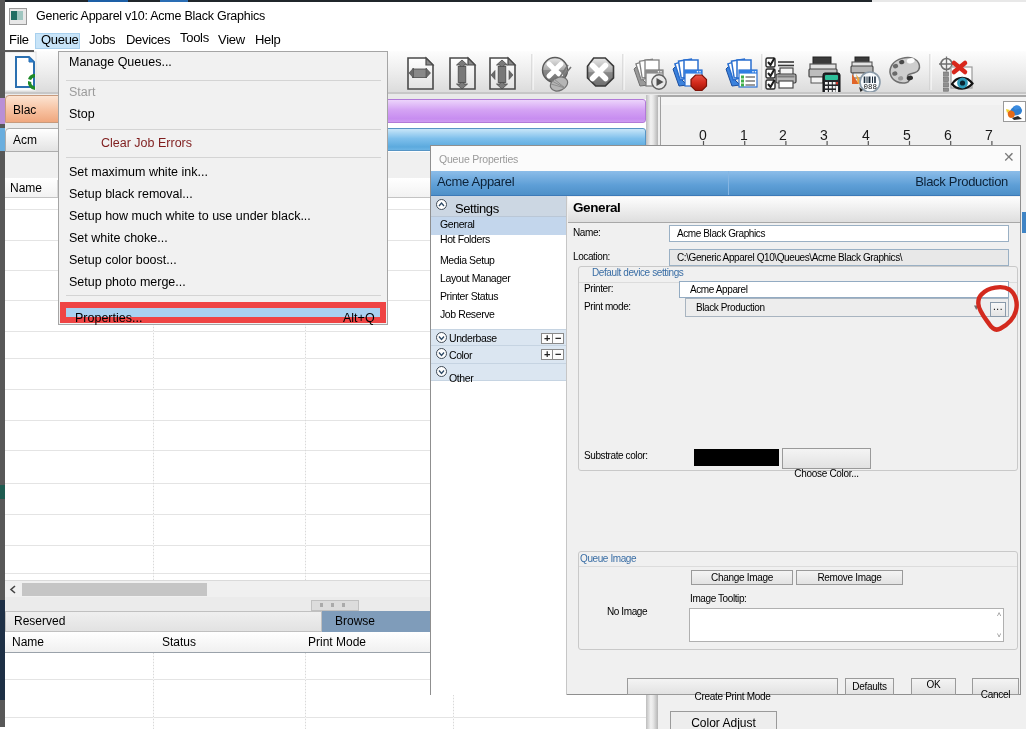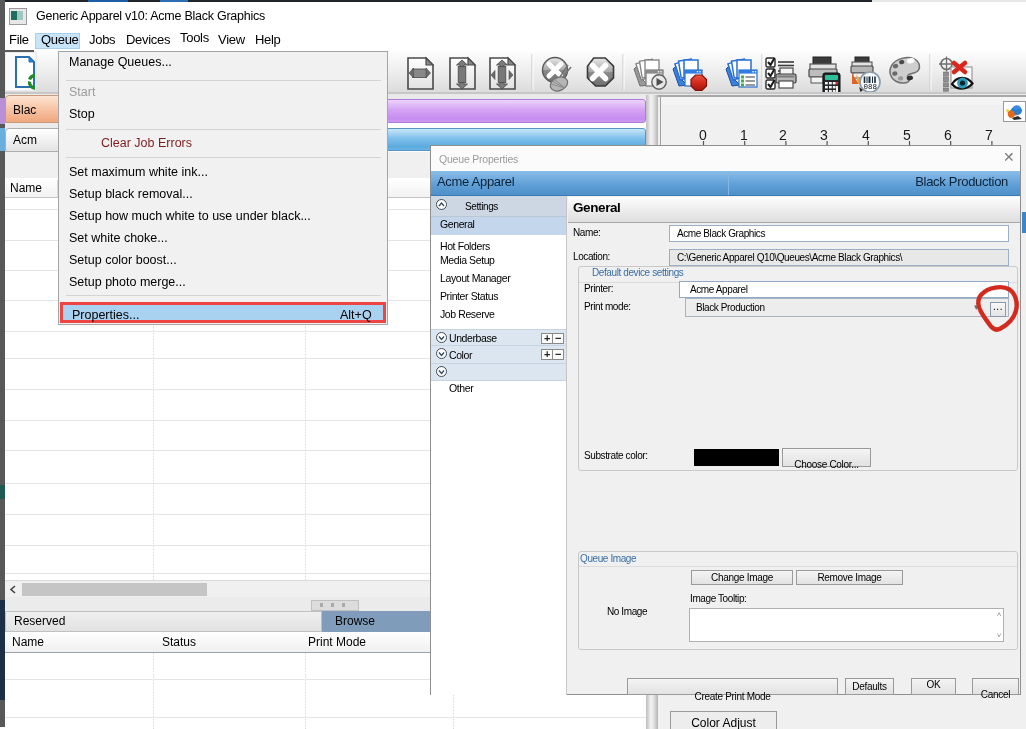--- a/index.html
+++ b/index.html
@@ -411,21 +411,21 @@
   <div class="abs" style="left:7px;top:77px;width:315px;height:1px;background:#d4d4d4;"></div>
   <div class="abs" style="left:10px;top:84px;color:#7f1d1d;margin-left:32px;">Clear Job Errors</div>
   <div class="abs" style="left:7px;top:105px;width:315px;height:1px;background:#d4d4d4;"></div>
   <div class="abs" style="left:10px;top:113px;">Set maximum white ink...</div>
   <div class="abs" style="left:10px;top:135px;">Setup black removal...</div>
   <div class="abs" style="left:10px;top:157px;">Setup how much white to use under black...</div>
   <div class="abs" style="left:10px;top:179px;">Set white choke...</div>
   <div class="abs" style="left:10px;top:201px;">Setup color boost...</div>
   <div class="abs" style="left:10px;top:223px;">Setup photo merge...</div>
   <div class="abs" style="left:7px;top:243px;width:315px;height:1px;background:#d4d4d4;"></div>
-  <div class="abs" style="left:1px;top:250px;width:326px;height:21px;background:#a9d1f0;border:3px solid #ef4444;box-sizing:border-box;">
+  <div class="abs" style="left:1px;top:250px;width:326px;height:21px;background:#a9d1f0;border:6px solid #ef4444;box-sizing:border-box;">
     <div class="abs" style="left:9px;top:3px;">Properties...</div>
     <div class="abs" style="left:277px;top:3px;">Alt+Q</div>
   </div>
 </div>
 
 <div class="abs" id="dlg" style="left:430px;top:145px;width:591px;height:550px;background:#f0f0f0;border:1px solid #8f8f8f;box-sizing:border-box;font-size:10px;letter-spacing:-0.4px;">
 
   <div class="abs" style="left:0;top:0;width:589px;height:25px;background:#fbfbfb;"></div>
   <div class="abs" style="left:8px;top:7px;color:#9a9a9a;font-size:10.5px;letter-spacing:-0.2px;">Queue Properties</div>
   <div class="abs" style="left:572px;top:3px;color:#7a7a7a;font-size:14px;">✕</div>
@@ -436,26 +436,26 @@
     <div class="abs" style="right:12px;top:3px;font-size:13px;letter-spacing:-0.3px;color:#0c2238;">Black Production</div>
   </div>
 
   <div class="abs" style="left:0;top:50px;width:136px;height:499px;background:#ffffff;border-right:1px solid #c6c6c6;box-sizing:border-box;">
     <div class="abs" style="left:0;top:0;width:135px;height:20px;background:#ccd7e3;border-bottom:1px solid #bac7d6;">
       <div class="abs nav-circ" style="left:5px;top:3px;">
             <svg width="9" height="9" viewBox="0 0 9 9" style="position:absolute;left:0;top:0;">
               <path d="M2 6 l2.5 -3 l2.5 3" fill="none" stroke="#2e4a66" stroke-width="1.3"></path>
             </svg>
           </div>
-      <div class="abs" style="left:34px;top:5px;font-size:10px;">Settings</div>
+      <div class="abs" style="left:24px;top:5px;font-size:13px;">Settings</div>
     </div>
     <div class="abs" style="left:0;top:21px;width:135px;height:18px;background:#c3d6ec;">
       <div class="abs" style="left:9px;top:1px;font-size:10.5px;">General</div>
     </div>
-    <div class="abs" style="left:9px;top:44px;font-size:10.5px;text-align:center;">Hot Folders</div>
+    <div class="abs" style="left:9px;top:37px;font-size:10.5px;text-align:center;">Hot Folders</div>
     <div class="abs" style="left:9px;top:58px;font-size:10.5px;">Media Setup</div>
     <div class="abs" style="left:9px;top:76px;font-size:10.5px;">Layout Manager</div>
     <div class="abs" style="left:9px;top:94px;font-size:10.5px;">Printer Status</div>
     <div class="abs" style="left:9px;top:112px;font-size:10.5px;">Job Reserve</div>
     <div class="abs" style="left:0;top:133px;width:135px;height:15px;background:#dbe6f1;border-top:1px solid #c6d4e2;border-bottom:1px solid #c6d4e2;box-sizing:content-box;">
       <div class="abs nav-circ" style="left:5px;top:2px;">
             <svg width="9" height="9" viewBox="0 0 9 9" style="position:absolute;left:0;top:0;">
               <path d="M2 3.5 l2.5 3 l2.5 -3" fill="none" stroke="#2e4a66" stroke-width="1.3"></path>
             </svg>
           </div>
@@ -472,21 +472,21 @@
       <div class="abs" style="left:18px;top:3px;font-size:10.5px;">Color</div>
       <div class="abs pm" style="left:110px;top:3px;">+</div>
       <div class="abs pm" style="left:121px;top:3px;">−</div>
     </div>
     <div class="abs" style="left:0;top:168px;width:135px;height:16px;background:#dbe6f1;border-bottom:1px solid #c6d4e2;">
       <div class="abs nav-circ" style="left:5px;top:2px;">
             <svg width="9" height="9" viewBox="0 0 9 9" style="position:absolute;left:0;top:0;">
               <path d="M2 3.5 l2.5 3 l2.5 -3" fill="none" stroke="#2e4a66" stroke-width="1.3"></path>
             </svg>
           </div>
-      <div class="abs" style="left:18px;top:18px;font-size:10.5px;">Other</div>
+      <div class="abs" style="left:18px;top:8px;font-size:10.5px;">Other</div>
     </div>
   </div>
 
   <div class="abs" style="left:137px;top:51px;width:452px;height:26px;background:linear-gradient(#fdfdfd,#dedede);border-bottom:1px solid #a8a8a8;box-sizing:border-box;">
     <div class="abs" style="left:5px;top:3px;font-size:13.5px;font-weight:bold;">General</div>
   </div>
 
   <div class="abs" style="left:142px;top:81px;">Name:</div>
   <div class="abs" style="left:238px;top:79px;width:340px;height:17px;background:#ffffff;border:1px solid #9ab0c4;box-sizing:border-box;">
     <div class="abs" style="left:7px;top:2px;">Acme Black Graphics</div>
@@ -507,21 +507,21 @@
   <div class="abs" style="left:254px;top:152px;width:324px;height:19px;background:#ededed;border:1px solid #a8b4c0;box-sizing:border-box;">
     <div class="abs" style="left:10px;top:3px;">Black Production</div>
     <div class="abs" style="left:288px;top:3px;color:#707070;font-size:9px;">▾</div>
   </div>
   <div class="abs" style="left:559px;top:156px;width:16px;height:15px;background:linear-gradient(#f8f8f8,#e4e4e4);border:1px solid #8a9aaa;box-sizing:border-box;text-align:center;line-height:8px;font-size:10px;letter-spacing:0.5px;">...</div>
   <svg class="abs" style="left:528px;top:126px;" width="72" height="72" viewBox="0 0 72 72">
     <path d="M23 22 C29 15.5 43 13 50.5 17.5 C56.5 21.5 59 31 57 38.5 C55 46.5 48 53 41.5 56.5 C37.5 58.8 33.5 57 30.5 52.5 C25.5 45.5 19.5 38.5 19.3 31.5 C19.2 26.5 20.5 24 23 22 z" fill="none" stroke="#d32a1e" stroke-width="4.4" stroke-linejoin="round"></path>
   </svg>
   <div class="abs" style="left:153px;top:304px;">Substrate color:</div>
   <div class="abs" style="left:263px;top:303px;width:85px;height:17px;background:#000000;"></div>
-  <div class="abs btn" style="left:351px;top:302px;width:89px;height:19px;box-sizing:border-box;padding-top:10px;">Choose Color...</div>
+  <div class="abs btn" style="left:351px;top:302px;width:89px;height:19px;box-sizing:border-box;padding-top:19px;">Choose Color...</div>
 
   <div class="abs" style="left:147px;top:405px;width:440px;height:99px;border:1px solid #c9c9c9;border-radius:3px;box-sizing:border-box;"></div>
   <div class="abs" style="left:148px;top:420px;width:438px;height:1px;background:#dcdcdc;"></div>
   <div class="abs" style="left:149px;top:407px;color:#3a6ea5;">Queue Image</div>
   <div class="abs btn" style="left:260px;top:424px;width:102px;height:15px;box-sizing:border-box;padding-top:1px;">Change Image</div>
   <div class="abs btn" style="left:365px;top:424px;width:107px;height:15px;box-sizing:border-box;padding-top:1px;">Remove Image</div>
   <div class="abs" style="left:259px;top:447px;">Image Tooltip:</div>
   <div class="abs" style="left:176px;top:460px;">No Image</div>
   <div class="abs" style="left:258px;top:462px;width:315px;height:34px;background:#ffffff;border:1px solid #b0b0b0;box-sizing:border-box;">
     <div class="abs" style="right:2px;top:1px;color:#8a8a8a;font-size:8px;">˄</div>

